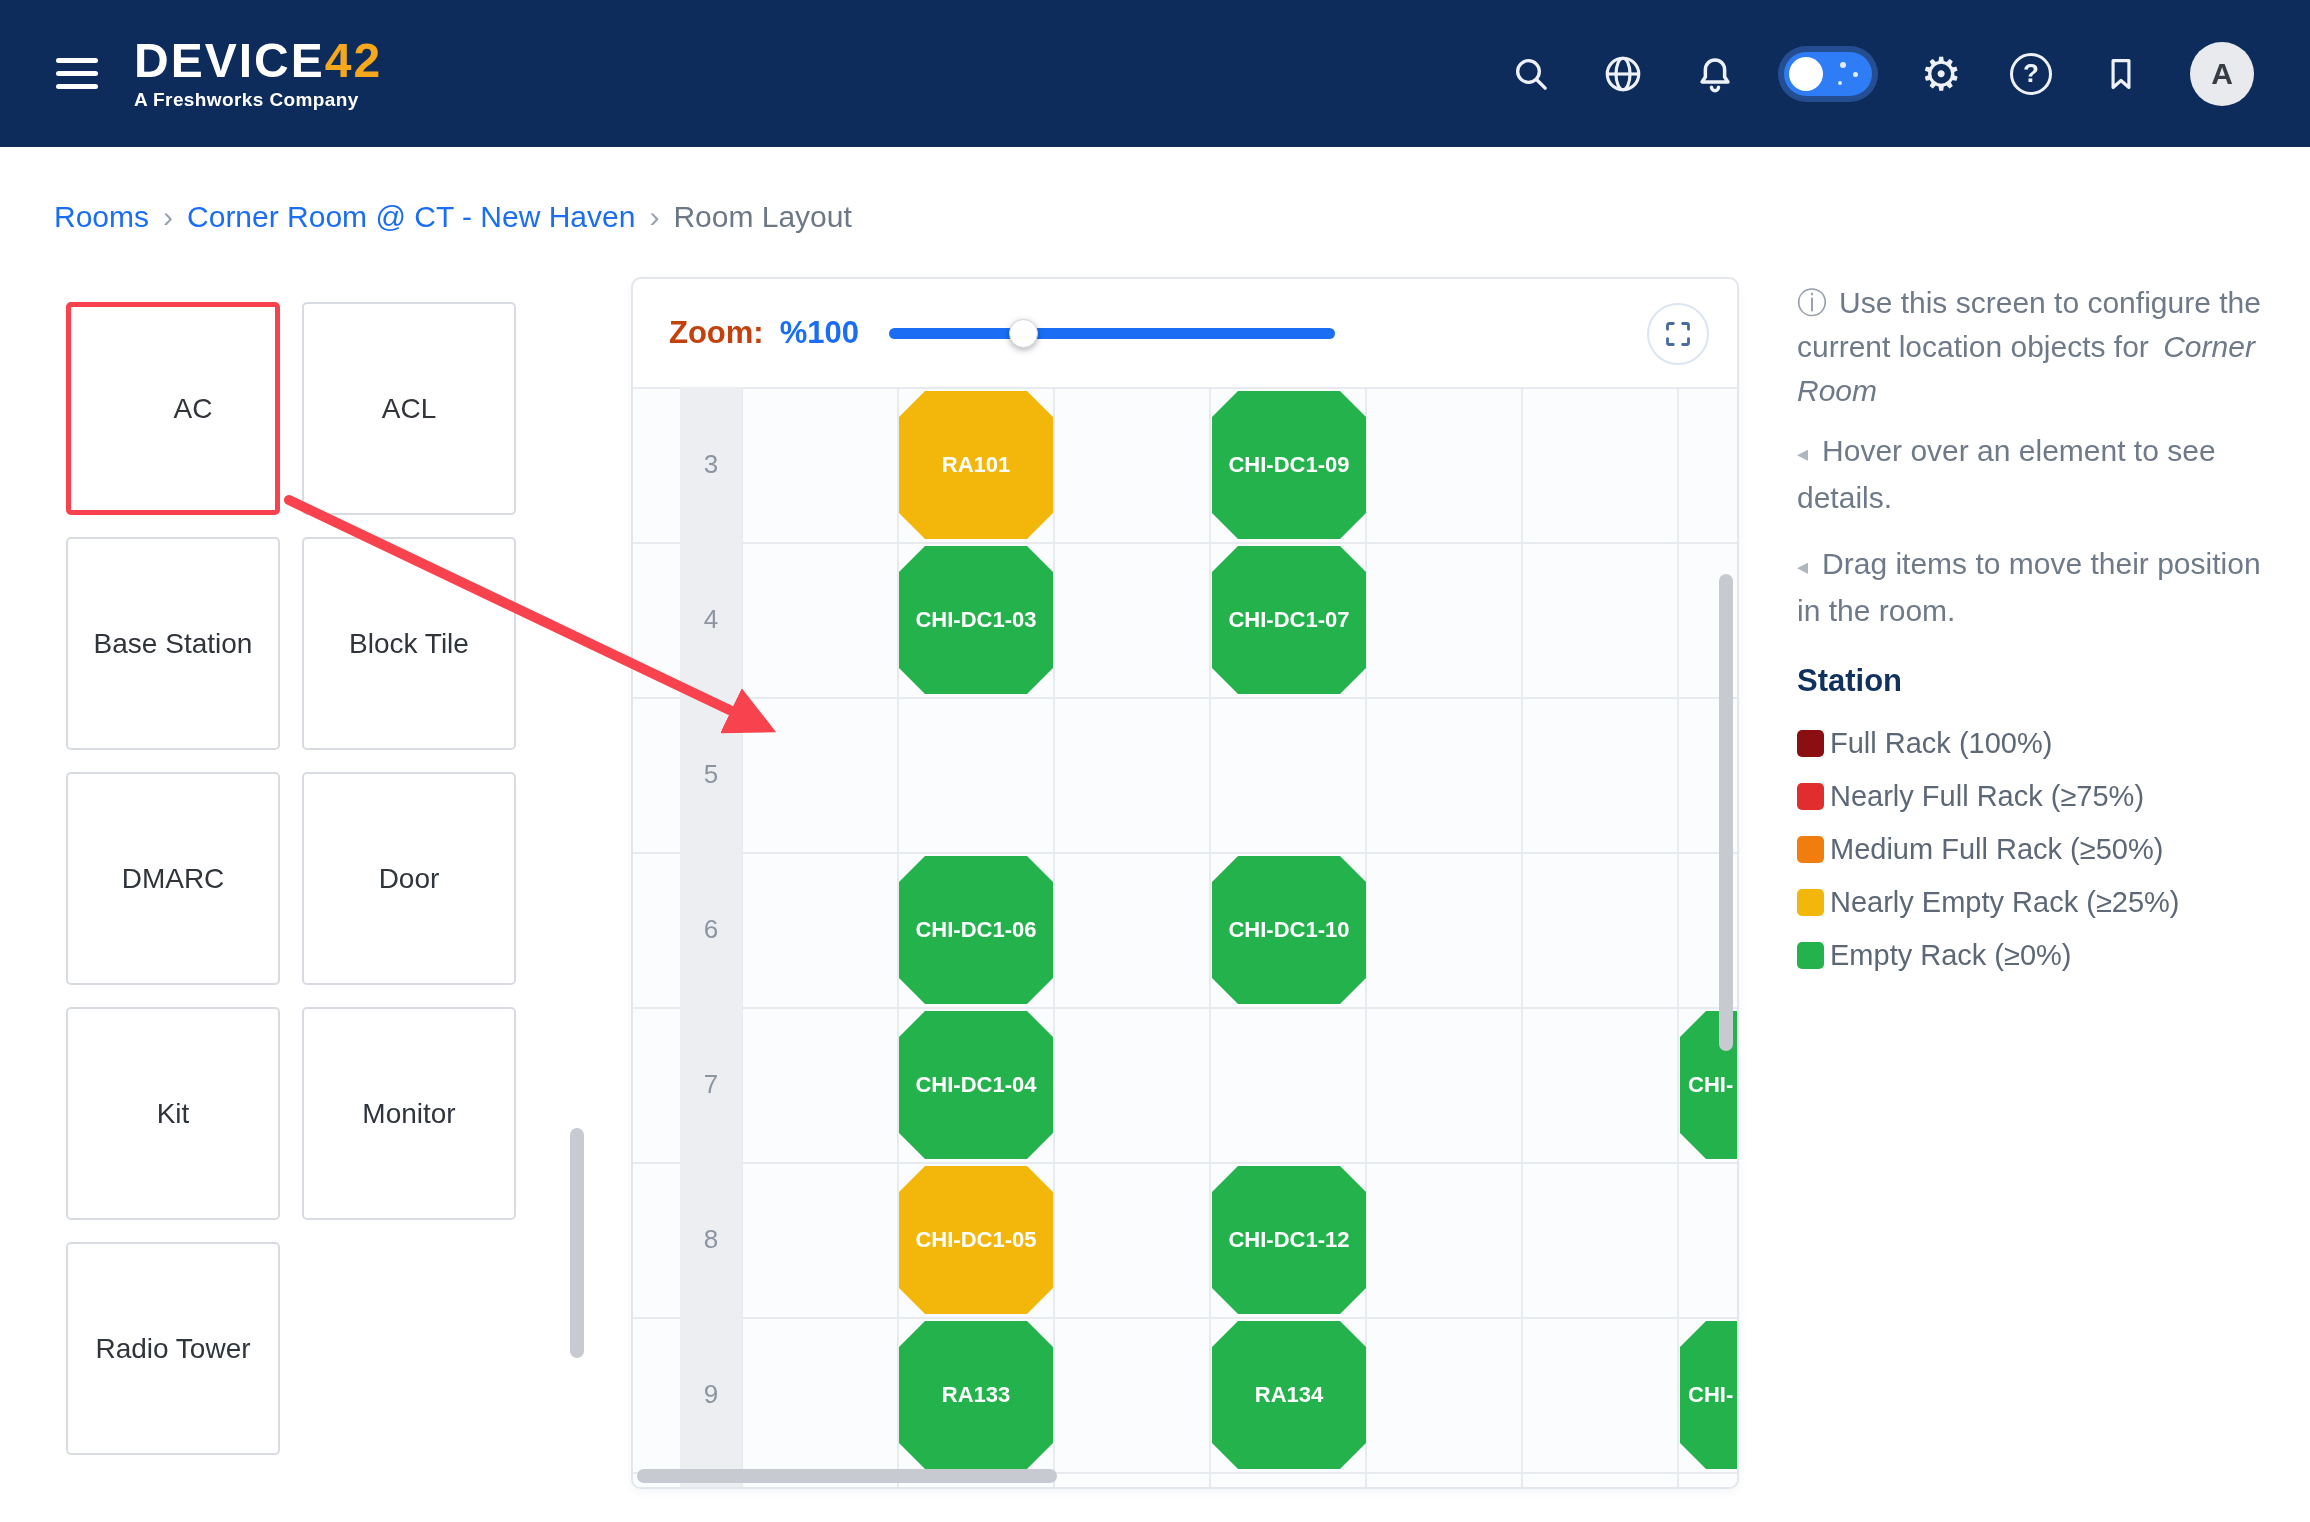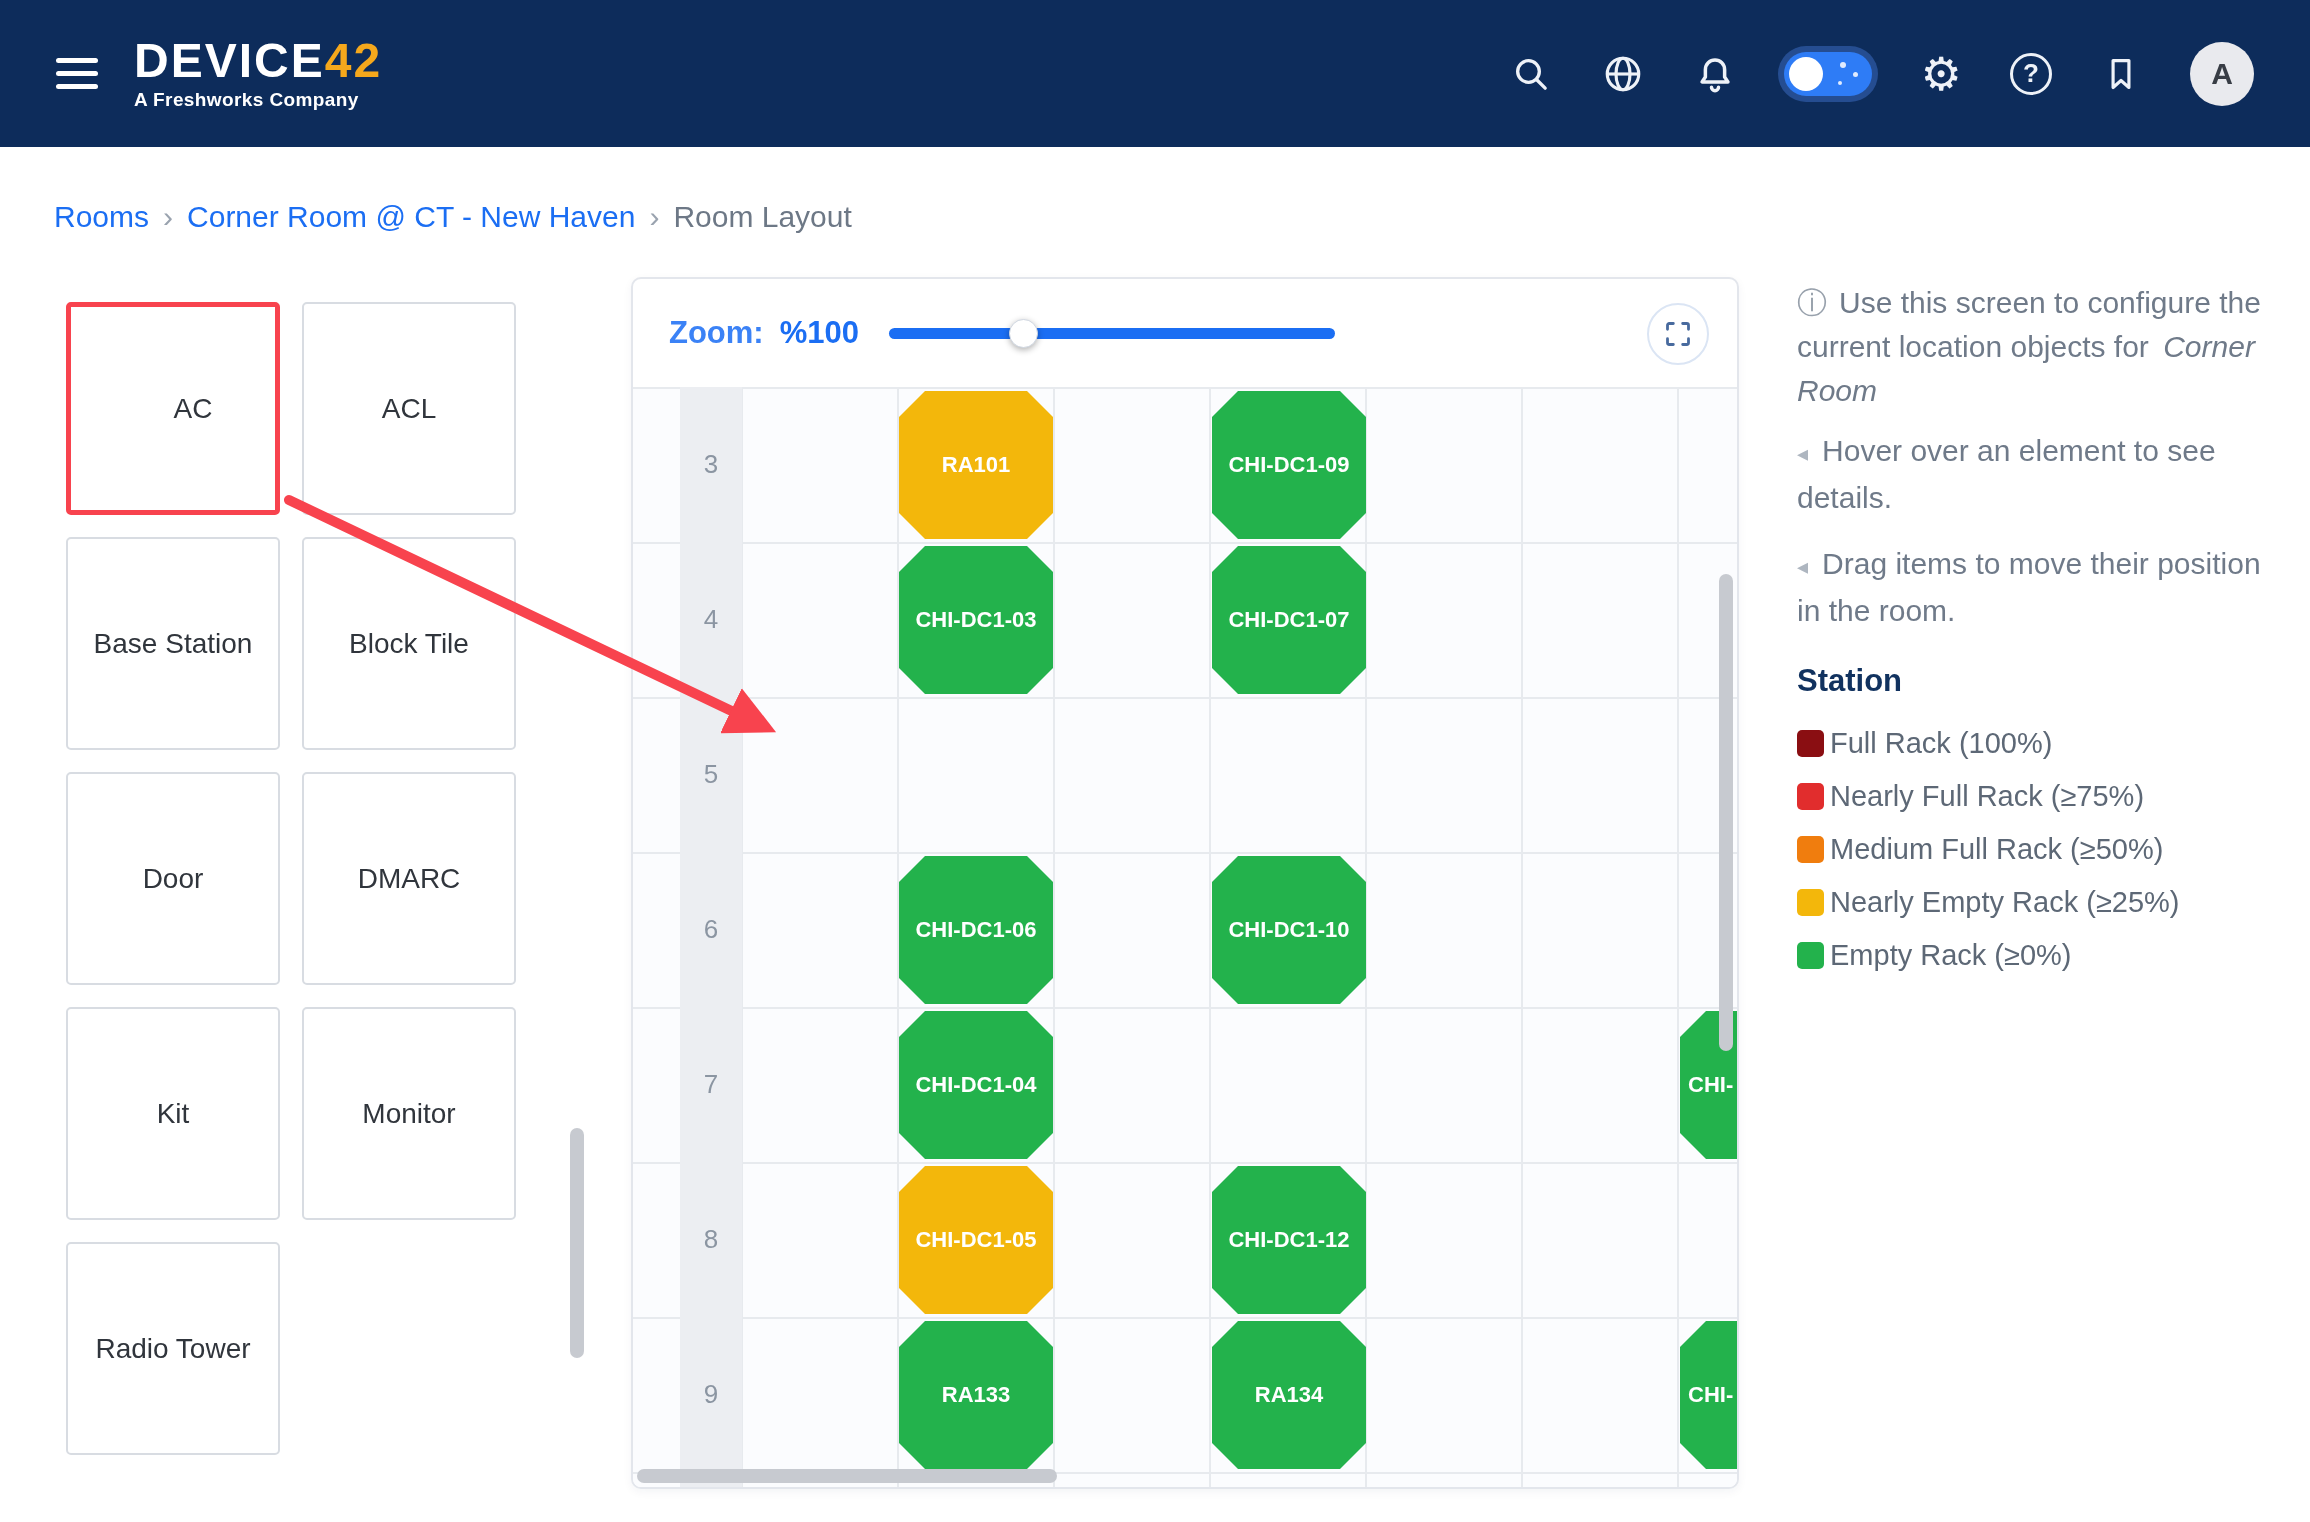--- a/index.html
+++ b/index.html
@@ -42,21 +42,21 @@
   .tile { height: 213px; background: #fff; border: 2px solid #d8dce2; border-radius: 5px;
           display: flex; align-items: center; justify-content: center; font-size: 28px; color: #30353c;
           text-align: center; cursor: grab; }
   .tile.selected { border-width: 5px; border-style: solid; padding-left: 40px; }
   .scroll-hint { position: absolute; left: 570px; top: 1128px; width: 14px; height: 230px; background: #c7cad0; border-radius: 8px; }
 
   
   .canvas { position: absolute; left: 631px; top: 277px; width: 1108px; height: 1212px; background: #fff;
             border: 2px solid #e3e6ec; border-radius: 10px; box-shadow: 0 3px 10px rgba(20,40,80,.05); overflow: hidden; }
   .canvas-header { position: absolute; top: 0; left: 0; right: 0; height: 108px; display: flex; align-items: center; padding-left: 36px; }
-  .zoom-label { font-size: 31px; font-weight: 700; color: #3b82f6; }
+  .zoom-label { font-size: 31px; font-weight: 700; color: #c2410c; }
   .zoom-value { font-size: 31px; font-weight: 700; color: #1b6ef3; margin-left: 16px; }
   .slider { position: relative; width: 446px; height: 11px; background: #1b6ef3; border-radius: 6px; margin-left: 30px; cursor: pointer; }
   .slider-thumb { position: absolute; top: -9px; width: 29px; height: 29px; border-radius: 50%; background: #fff;
                   border: 1px solid #cfd6e0; box-shadow: 0 2px 6px rgba(0,0,0,.3); cursor: grab; }
   .fullscreen-btn { position: absolute; right: 28px; top: 24px; width: 62px; height: 62px; border-radius: 50%;
                     background: #fff; border: 2px solid #dbe5f4; display: flex; align-items: center; justify-content: center; cursor: pointer; }
 
   .grid { position: absolute; left: 0; top: 108px; right: 0; bottom: 0; background-color: #fbfcfe;
           background-image:
             repeating-linear-gradient(to right, #e7eaee 0 2px, transparent 2px 156px),
@@ -165,24 +165,24 @@
       <div class="tile">
         <span>ACL</span>
       </div>
       <div class="tile">
         <span>Base Station</span>
       </div>
       <div class="tile">
         <span>Block Tile</span>
       </div>
       <div class="tile">
+        <span>DMARC</span>
+      </div>
+      <div class="tile">
         <span>Door</span>
-      </div>
-      <div class="tile">
-        <span>DMARC</span>
       </div>
       <div class="tile">
         <span>Kit</span>
       </div>
       <div class="tile">
         <span>Monitor</span>
       </div>
       <div class="tile">
         <span>Radio Tower</span>
       </div>

